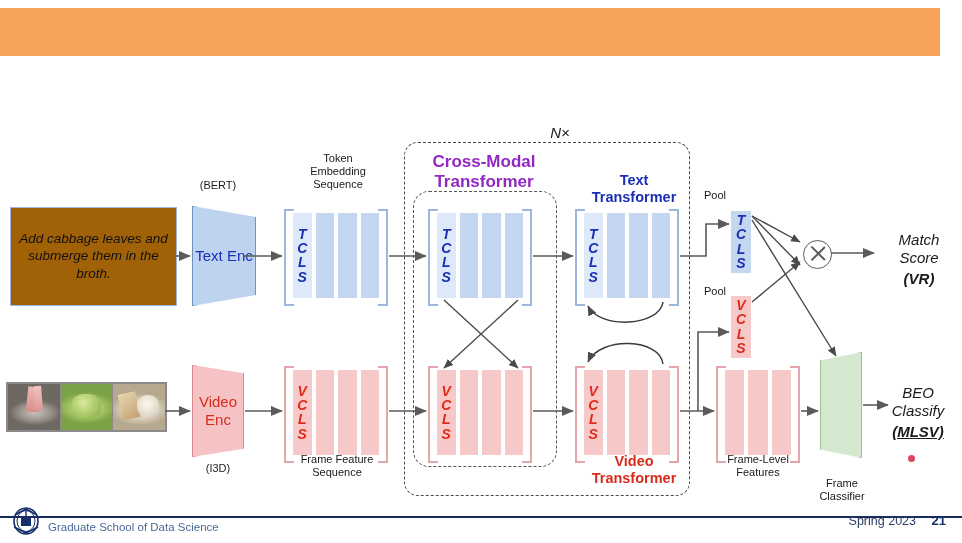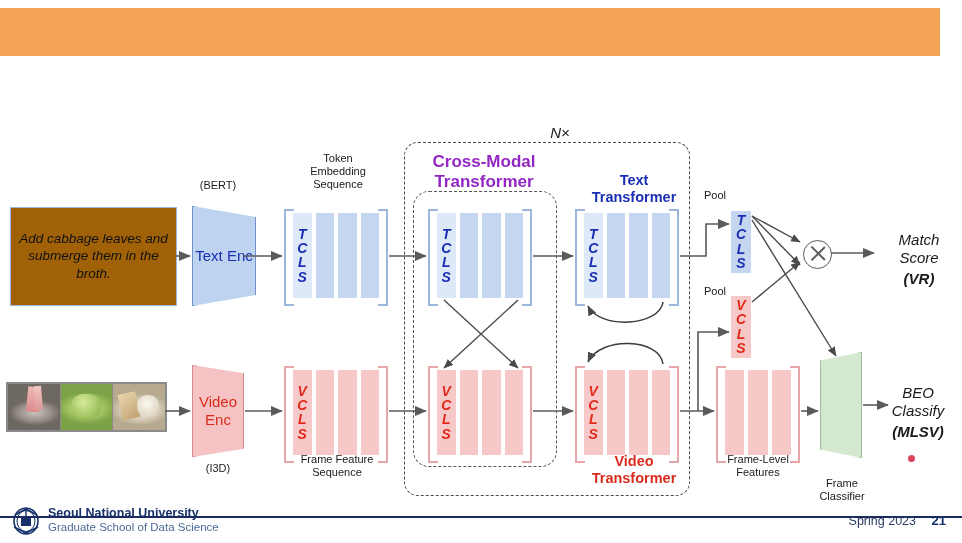--- a/index.html
+++ b/index.html
@@ -341,21 +341,21 @@
 
   <div class="trap" style="left:820px;top:352px;width:42px;height:106px;">
     <div class="shape" style="background:#d4e8d0;border:1px solid #9cc096;
          clip-path:polygon(0% 8%,100% 0%,100% 100%,0% 92%);"></div>
   </div>
   <div class="lbl" style="left:806px;top:453px;width:72px;margin-top:24px;">Frame
 Classifier</div>
 
   <div class="lbl ital" style="left:874px;top:384px;width:88px;font-size:15px;">BEO
 Classify</div>
-  <div class="lbl ital bold" style="left:874px;top:423px;width:88px;font-size:15px;">(MLSV)</div>
+  <div class="lbl ital bold" style="left:874px;top:423px;width:88px;font-size:15px;text-decoration:underline;">(MLSV)</div>
   <div id="reddot"></div>
 
   <svg id="arrows" viewBox="0 0 962 543">
     <defs>
       <marker id="ah" markerWidth="9" markerHeight="9" refX="7" refY="3.2" orient="auto">
         <path d="M0,0 L7.5,3.2 L0,6.4 z" fill="#5a5a5a"></path>
       </marker>
       <marker id="ahs" markerWidth="8" markerHeight="8" refX="6.4" refY="2.9" orient="auto">
         <path d="M0,0 L6.8,2.9 L0,5.8 z" fill="#4a4a4a"></path>
       </marker>
@@ -408,18 +408,17 @@
 
   <div id="footer-rule"></div>
   <svg id="logo" viewBox="0 0 32 30">
     <ellipse cx="16" cy="15" rx="12" ry="13" fill="none" stroke="#16306b" stroke-width="1.6"></ellipse>
     <ellipse cx="16" cy="15" rx="9" ry="10.5" fill="none" stroke="#16306b" stroke-width="1"></ellipse>
     <path d="M5,9 L16,3 L27,9" fill="none" stroke="#16306b" stroke-width="1.6"></path>
     <path d="M4,21 L16,27 L28,21" fill="none" stroke="#16306b" stroke-width="1.6"></path>
     <rect x="11" y="12" width="10" height="8" fill="#16306b"></rect>
     <path d="M16,4 L16,11" stroke="#16306b" stroke-width="1.4"></path>
   </svg>
-  <div id="uni1">Seoul National University</div>
   <div id="uni2">Graduate School of Data Science</div>
   <div id="term">Spring 2023</div>
   <div id="pageno">21</div>
 
 </div>
 
 </body></html>

